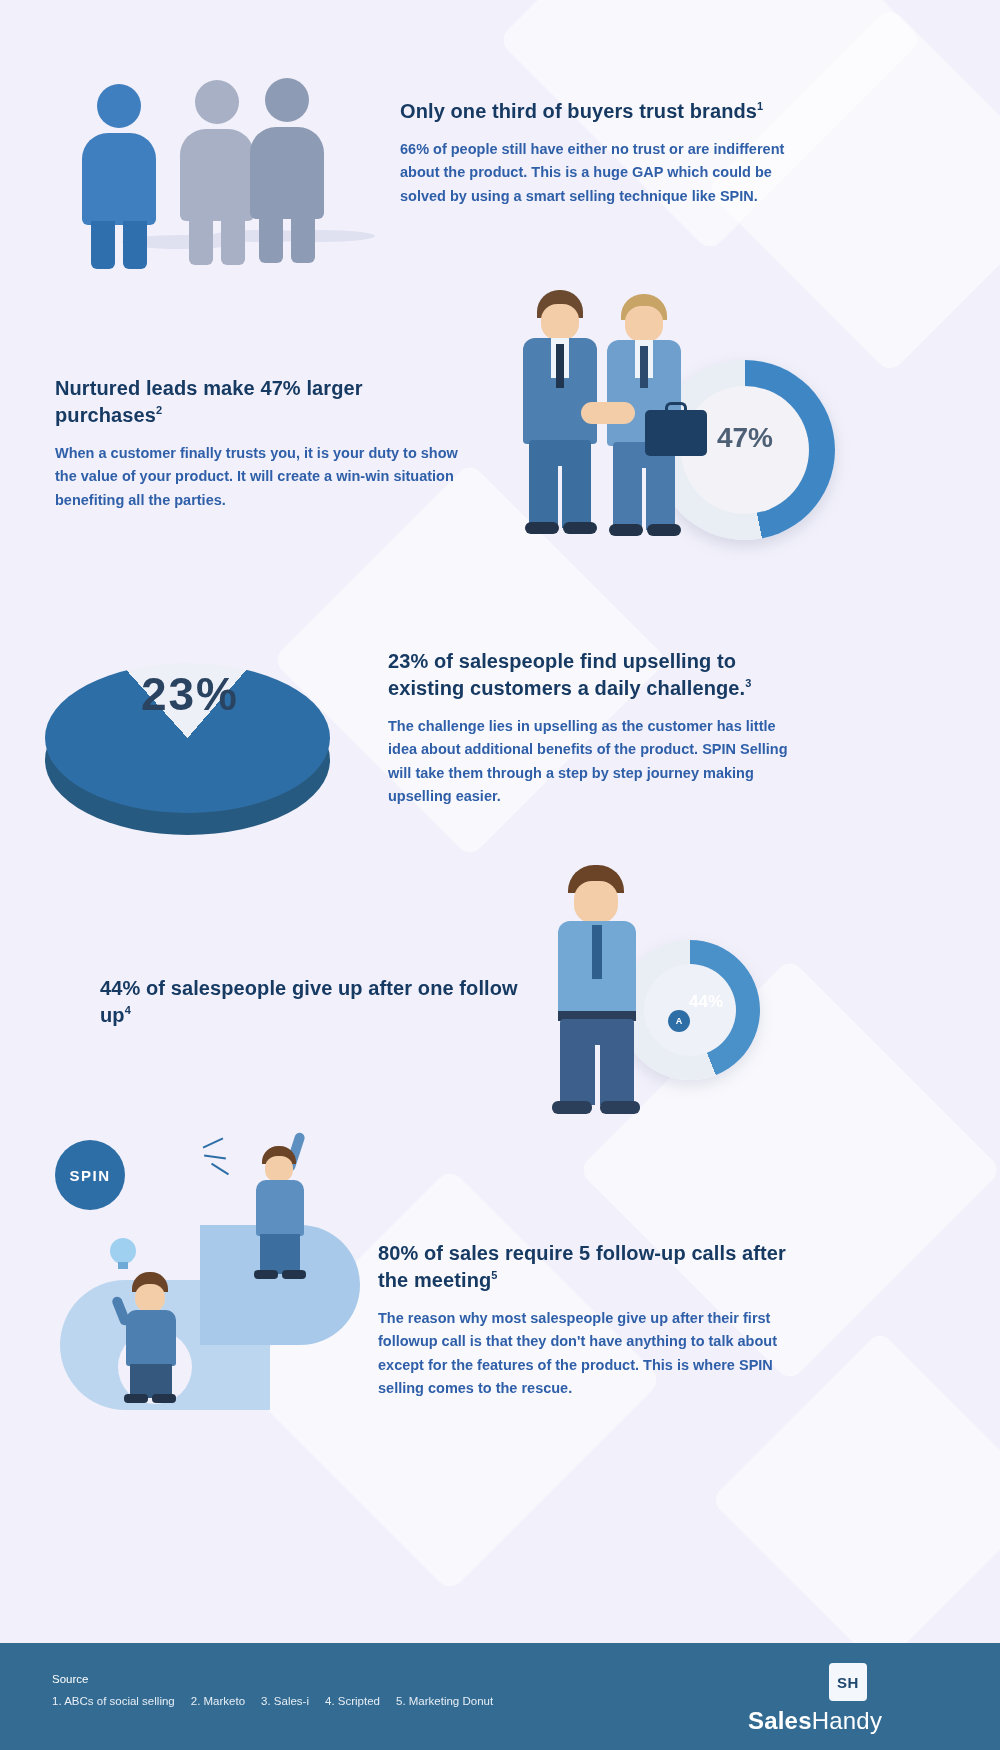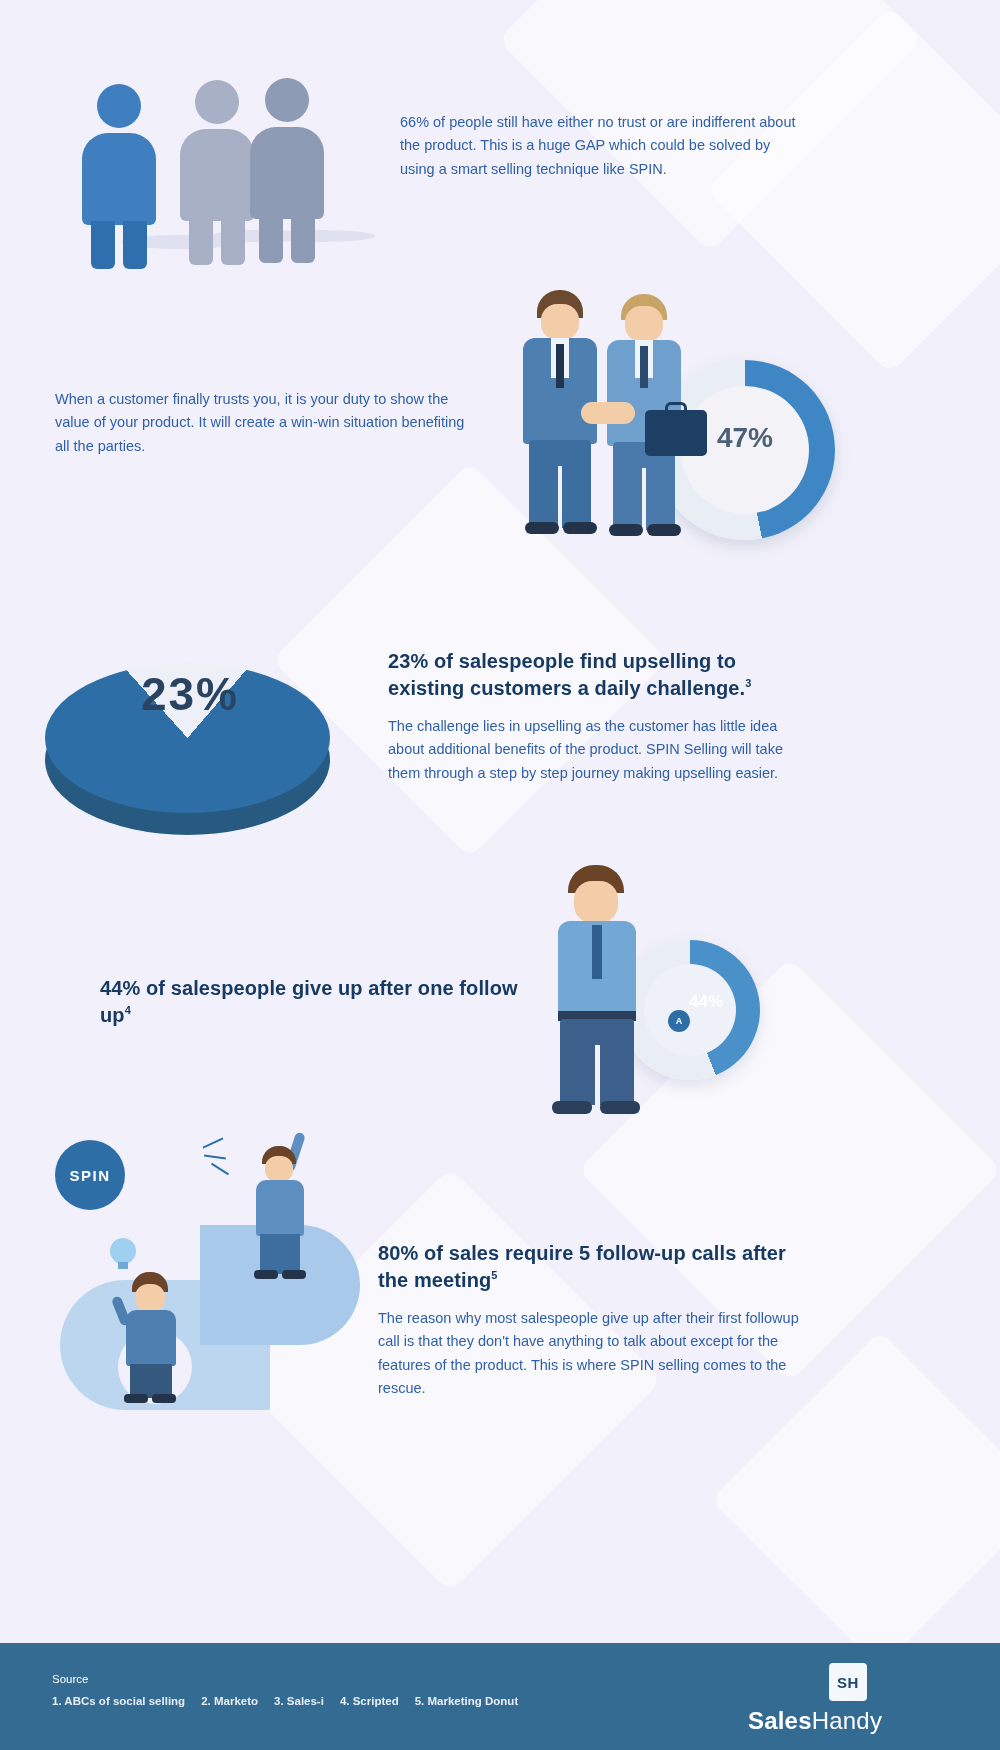--- a/index.html
+++ b/index.html
@@ -14,21 +14,21 @@
       opacity:.55; transform:rotate(45deg); border-radius:14px; }
 
   .section { position:absolute; }
 
   h2.head {
     color:#173a63; font-size:20px; font-weight:bold; line-height:1.35;
     letter-spacing:.1px;
   }
   h2.head .sup { font-size:11px; vertical-align:super; font-weight:bold; }
   p.body {
-    color:#2f5fa8; font-size:14.5px; line-height:1.62; font-weight:normal;
+    color:#2f5fa8; font-size:14.5px; line-height:1.62; font-weight:bold;
     margin-top:13px;
   }
 
   
   .person { position:absolute; }
   .person .head-c { width:44px; height:44px; border-radius:50%; margin:0 auto; }
   .person .body-c { width:74px; height:92px; margin:5px auto 0;
       border-radius:26px 26px 6px 6px; position:relative; }
   .person .legs { position:absolute; left:50%; transform:translateX(-50%);
       bottom:-44px; width:56px; height:48px; }
@@ -48,21 +48,21 @@
     background:#2e6ea6; color:#fff; font-size:15px; font-weight:bold;
     display:flex; align-items:center; justify-content:center; letter-spacing:1.5px;
   }
 
   
   .footer { position:absolute; left:0; bottom:0; width:1000px; height:107px;
       background:#336b92; }
   .src-title { position:absolute; left:52px; top:30px; color:#ffffff;
       font-size:11.5px; font-weight:normal; }
   .src-list { position:absolute; left:52px; top:52px; color:#e7eef5;
-      font-size:11.5px;font-weight:bold; }
+      font-size:11.5px; }
   .src-list span { margin-right:16px; }
   .logo { position:absolute; right:52px; top:20px; width:200px; }
   .logo-badge { width:38px; height:38px; background:#f4f7fb; border-radius:4px;
       margin:0 auto 6px; color:#21486f; font-size:15px; font-weight:bold;
       display:flex; align-items:center; justify-content:center; letter-spacing:.5px; }
   .logo-text { color:#ffffff; font-size:24px; font-weight:bold; letter-spacing:.2px; }
   .logo-text em { font-style:normal; font-weight:normal; }
 
   .pct-label { position:absolute; font-weight:bold; color:#41536b; }
 </style>
@@ -108,27 +108,33 @@
       <div class="body-c" style="background:#3f7fbf;">
         <div class="legs">
           <div class="leg" style="left:0;background:#2f6fae;"></div>
           <div class="leg" style="right:0;background:#2f6fae;"></div>
         </div>
       </div>
     </div>
   </div>
 
   <div style="position:absolute;left:400px;top:98px;width:400px;">
+    <h2 class="head">
+      <span>Only one third of buyers trust brands</span><span class="sup">1</span>
+    </h2>
     <p class="body">66% of people still have either no trust or are indifferent about the product. This is a huge GAP which could be solved by using a smart selling technique like SPIN.</p>
   </div>
 </div>
 
 <div class="section" style="left:0; top:280px; width:1000px; height:280px;">
 
   <div style="position:absolute;left:55px;top:95px;width:410px;">
+    <h2 class="head">
+      <span>Nurtured leads make 47% larger purchases</span><span class="sup">2</span>
+    </h2>
     <p class="body">When a customer finally trusts you, it is your duty to show the value of your product. It will create a win-win situation benefiting all the parties.</p>
   </div>
 
   <div class="donut-wrap" style="left:655px;top:80px;width:180px;height:180px;">
     <div class="donut-ring" style="left:0;top:0;width:180px;height:180px;
                 background:conic-gradient(from 0deg,#3f86c4 0 47%, #e9eef5 47% 100%);
                 box-shadow:0 6px 16px rgba(80,90,130,.18);"></div>
     <div class="donut-ring" style="left:26px;top:26px;width:128px;height:128px;background:#f2f2f7;"></div>
     <div class="pct-label" style="left:0;top:62px;width:180px;text-align:center;font-size:28px;color:#4d6075;">47%</div>
   </div>

